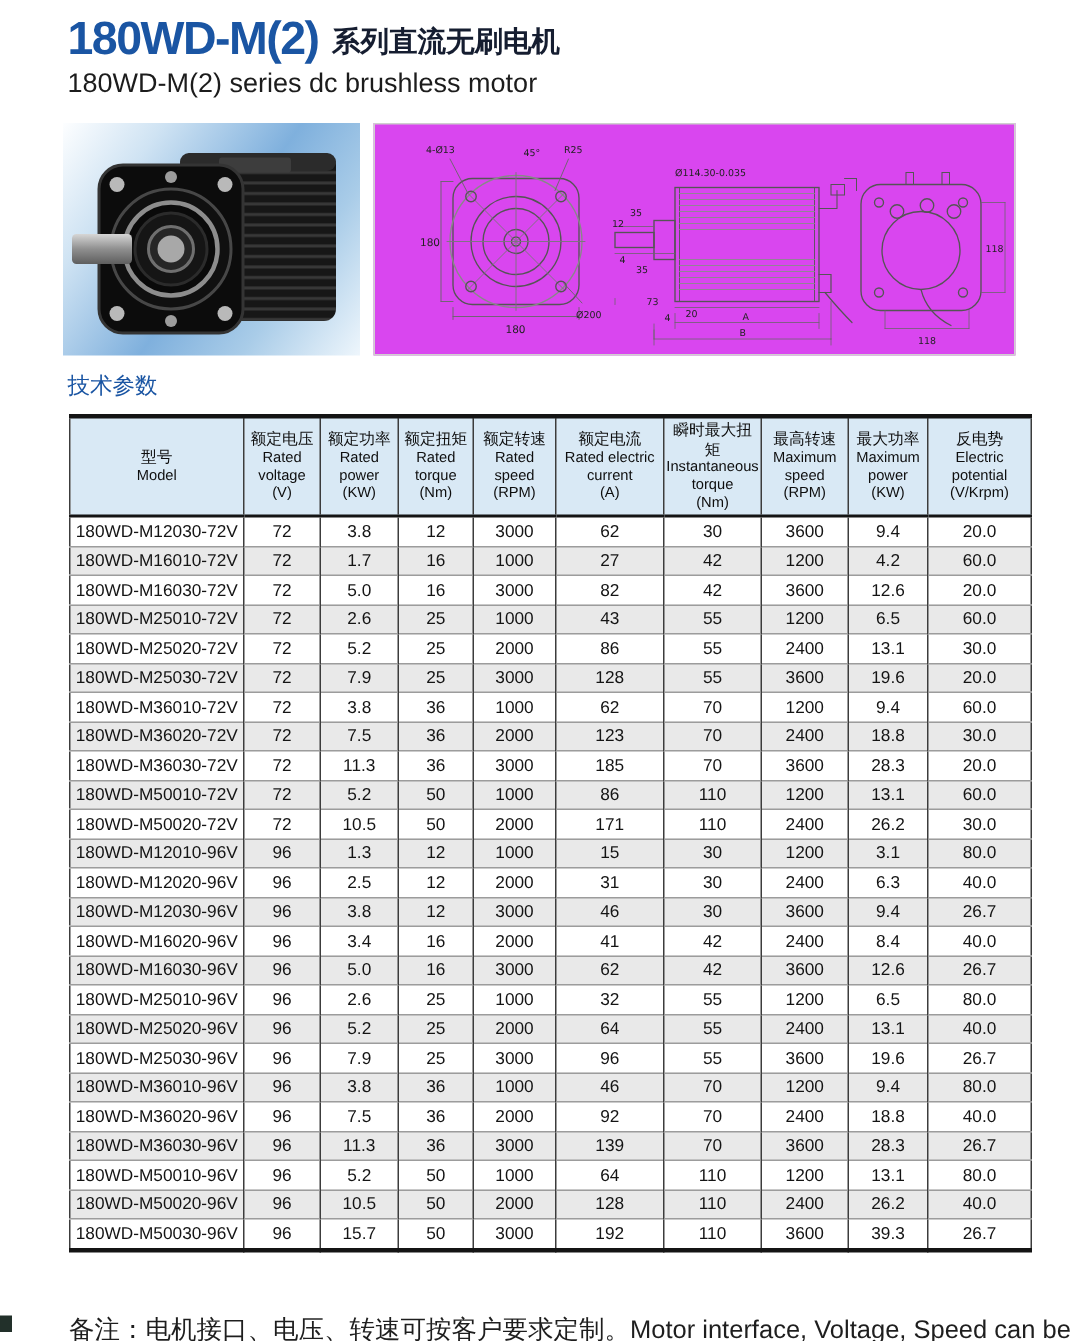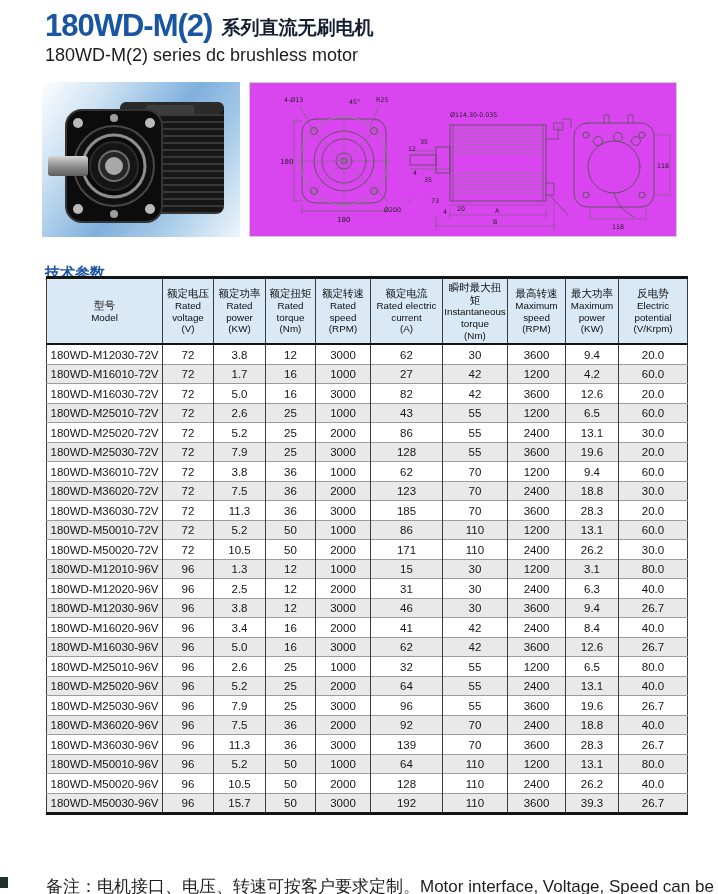--- a/index.html
+++ b/index.html
@@ -16,21 +16,21 @@
   .photo-panel{position:absolute;left:42px;top:82px;width:198px;height:155px;
     background:linear-gradient(125deg,#fdfeff 0%,#cfe3f3 22%,#7fb0dd 52%,#a9cce8 74%,#eef6fc 100%);}
   .photo-panel svg{display:block;}
   .drawing-panel{position:absolute;left:249px;top:82px;width:428px;height:155px;background:#d946ef;
     border:1px solid #cfcfcf;box-sizing:border-box;}
   .drawing-panel svg{display:block;font-family:"DejaVu Sans",sans-serif;}
   .dim{font-size:7px;fill:#222;}
   .dims{font-size:6.3px;fill:#222;}
 
   
-  .section-title{position:absolute;left:45px;top:248px;font-size:15px;font-weight:bold;color:#1a55a3;margin-top:16px;}
+  .section-title{position:absolute;left:45px;top:248px;font-size:15px;font-weight:normal;color:#1a55a3;}
 
   
   table.spec{position:absolute;left:46px;top:276px;width:641px;border-collapse:collapse;table-layout:fixed;
     border-left:1px solid #3c3c3c;border-right:1px solid #3c3c3c;
     border-top:3px solid #141414;border-bottom:3px solid #141414;}
   table.spec th{background:#d9e9f5;height:55px;vertical-align:middle;text-align:center;
     border-left:1px solid #3c3c3c;border-bottom:2px solid #141414;font-weight:normal;
     padding:2px 1px;line-height:1.2;}
   table.spec th:first-child, table.spec td:first-child{border-left:none;margin-left:12px;}
   table.spec th .cn{font-size:10.5px;color:#0e0e0e;}
@@ -453,20 +453,32 @@
           <td>7.9</td>
           <td>25</td>
           <td>3000</td>
           <td>96</td>
           <td>55</td>
           <td>3600</td>
           <td>19.6</td>
           <td>26.7</td>
         </tr>
         <tr>
+          <td>180WD-M36010-96V</td>
+          <td>96</td>
+          <td>3.8</td>
+          <td>36</td>
+          <td>1000</td>
+          <td>46</td>
+          <td>70</td>
+          <td>1200</td>
+          <td>9.4</td>
+          <td>80.0</td>
+        </tr>
+        <tr>
           <td>180WD-M36020-96V</td>
           <td>96</td>
           <td>7.5</td>
           <td>36</td>
           <td>2000</td>
           <td>92</td>
           <td>70</td>
           <td>2400</td>
           <td>18.8</td>
           <td>40.0</td>

